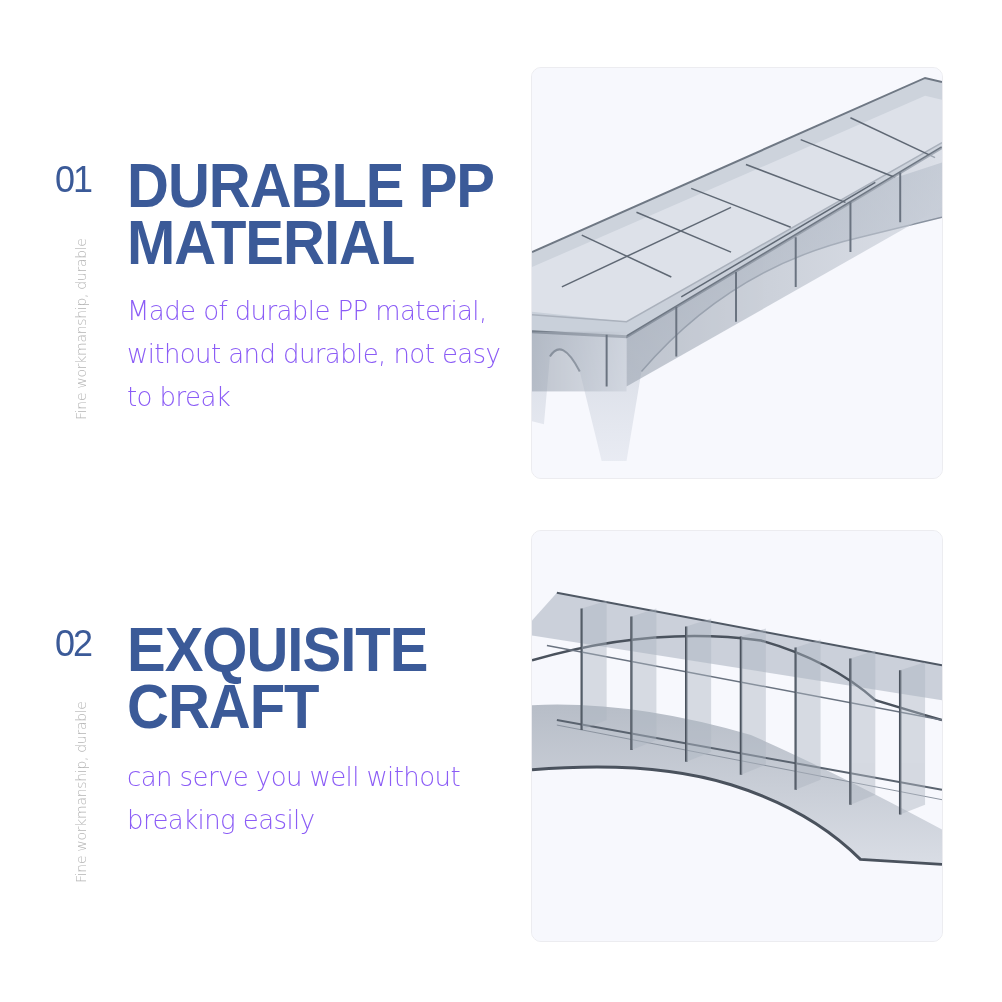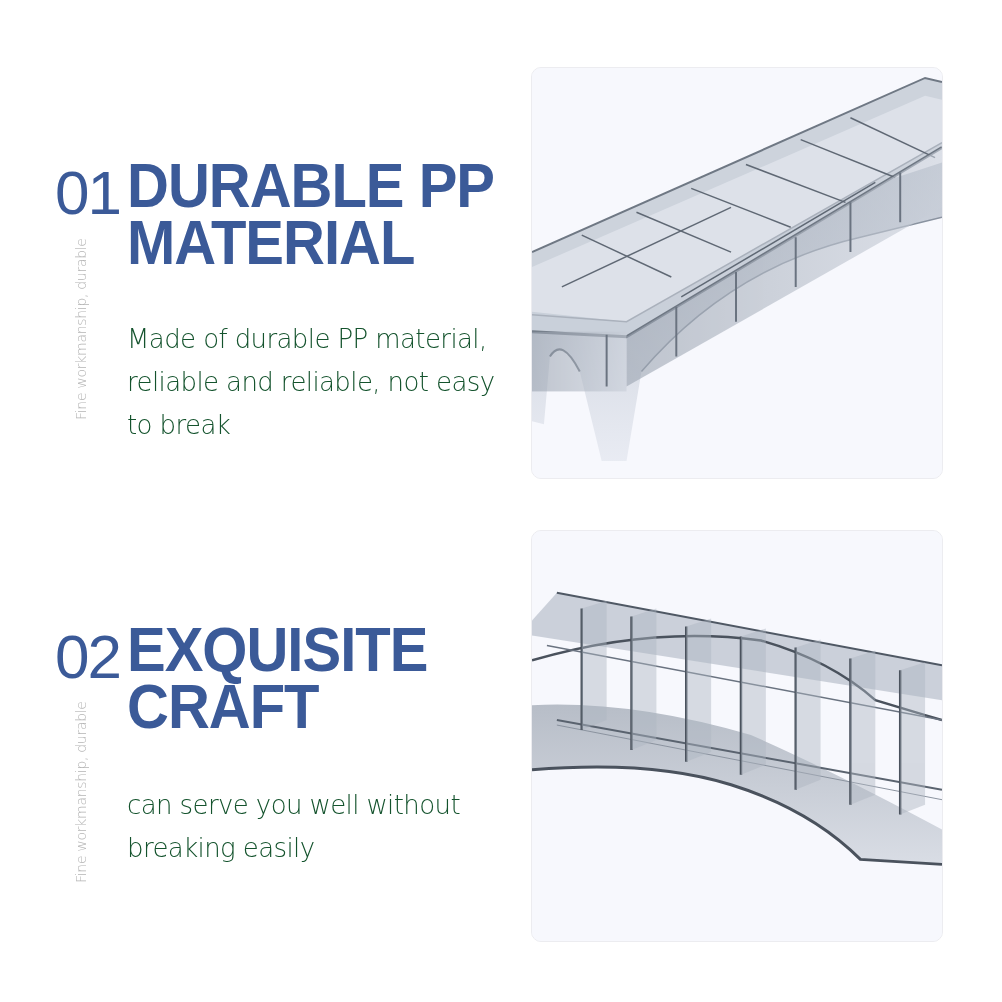--- a/index.html
+++ b/index.html
@@ -3,58 +3,58 @@
 <meta charset="utf-8">
 <style>
   html, body { margin:0; padding:0; }
   body {
     width:1002px; height:1002px; background:#ffffff; position:relative; overflow:hidden;
     font-family:"Liberation Sans", sans-serif;
   }
   .section { position:absolute; left:0; width:1002px; }
   .num {
     position:absolute; left:55px; font-family:"Liberation Sans", sans-serif;
-    font-size:62px; font-weight:400; color:#3b5a98; letter-spacing:-2px; line-height:1;
+    font-size:36px; font-weight:400; color:#3b5a98; letter-spacing:-2px; line-height:1;
   }
   .heading {
     position:absolute; left:127px; font-family:"Liberation Sans", sans-serif;
     font-weight:700; font-size:58px; line-height:53px; color:#3b5a98;
     letter-spacing:-1px; transform:scaleY(1.08); transform-origin:top left;
   }
   .side {
     position:absolute; left:73px; width:210px; height:20px;
     font-family:"DejaVu Sans", sans-serif; font-size:14px; color:#b5b5b5;
     transform-origin:top left; transform:rotate(-90deg); white-space:nowrap;
     letter-spacing:-0.3px; font-weight:300;
   }
   .body-text {
     position:absolute; left:127px; width:380px;
     font-family:"DejaVu Sans", sans-serif; font-weight:200; font-size:26px;
-    line-height:43px; color:#14532d; letter-spacing:-0.6px;margin-top:28px;
+    line-height:43px; color:#8b5cf6; letter-spacing:-0.6px;
   }
   .card {
     position:absolute; left:531px; width:412px; height:412px;
     background:#f7f8fd; border:1px solid #ececf0; border-radius:10px; overflow:hidden;
     box-sizing:border-box;
   }
   .card svg { display:block; width:100%; height:100%; }
 </style>
 </head>
 <body>
 
 <div class="section" style="top:0;height:500px;">
   <div class="num" style="top:162px;">01</div>
   <div class="heading" style="top:156px;">
     <div>DURABLE PP</div>
     <div>MATERIAL</div>
   </div>
   <div class="side" style="top:420px;">Fine workmanship, durable</div>
   <div class="body-text" style="top:290px;">
     <div>Made of durable PP material,</div>
-    <div>reliable and reliable, not easy</div>
+    <div>without and durable, not easy</div>
     <div>to break</div>
   </div>
   <div class="card" style="top:67px;">
     <svg viewBox="0 0 412 412" preserveAspectRatio="none">
       <defs>
         <linearGradient id="g1" x1="0" y1="0" x2="0" y2="1">
           <stop offset="0" stop-color="#b7bfcb"></stop>
           <stop offset="1" stop-color="#e6e9f1"></stop>
         </linearGradient>
         <linearGradient id="g1b" x1="0" y1="0" x2="1" y2="0">

